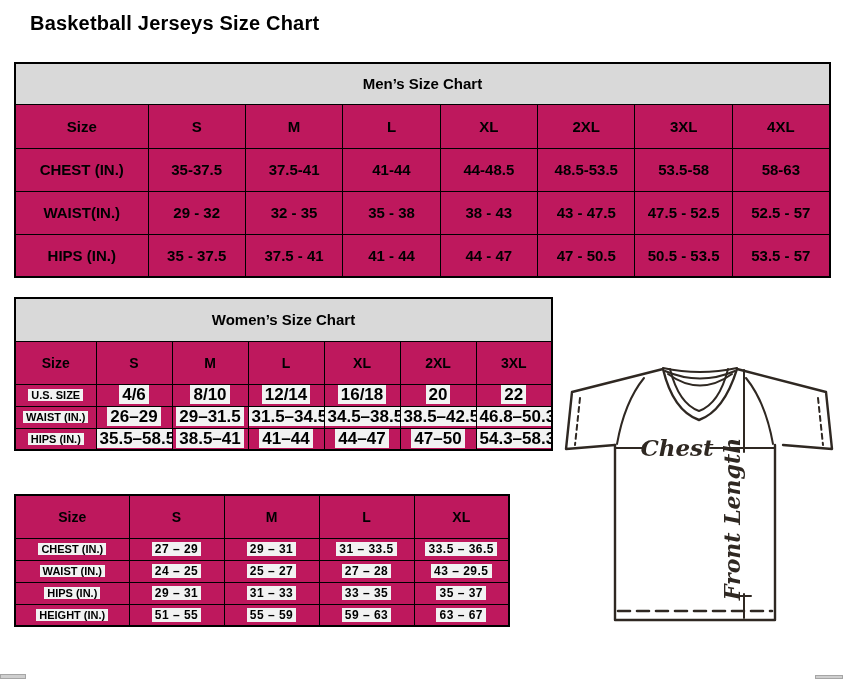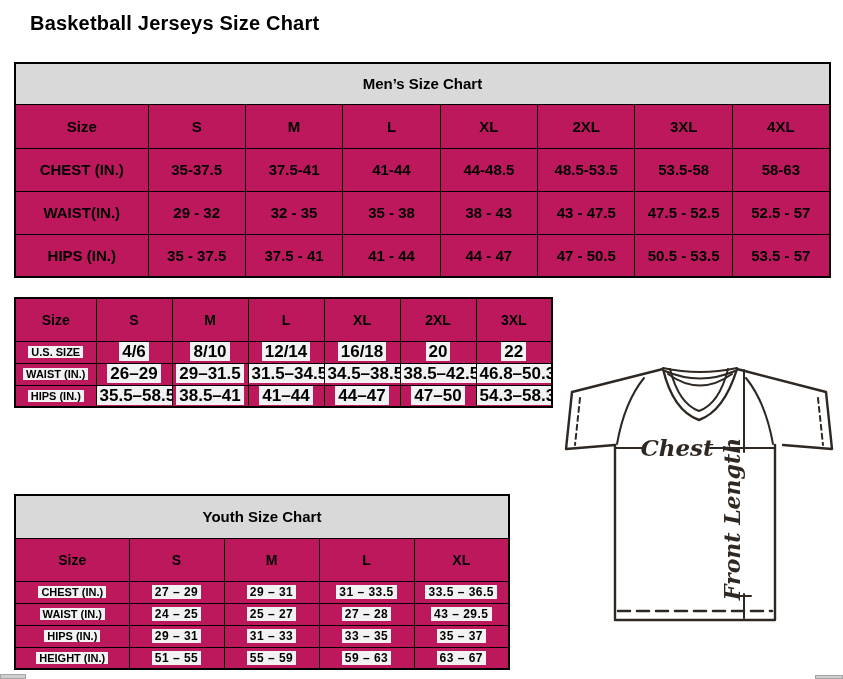--- a/index.html
+++ b/index.html
@@ -117,20 +117,23 @@
     <colgroup>
       <col class="c0">
       <col class="c1">
       <col class="c2">
       <col class="c3">
       <col class="c4">
       <col class="c5">
       <col class="c6">
     </colgroup>
     <tbody>
+      <tr class="bar">
+        <td class="bar-cell" colspan="7">Women’s Size Chart</td>
+      </tr>
       <tr class="head">
         <th>Size</th>
         <th>S</th>
         <th>M</th>
         <th>L</th>
         <th>XL</th>
         <th>2XL</th>
         <th>3XL</th>
       </tr>
       <tr class="datarow">
@@ -164,23 +167,20 @@
   </table>
 <table class="youth">
     <colgroup>
       <col class="c0">
       <col class="c1">
       <col class="c2">
       <col class="c3">
       <col class="c4">
     </colgroup>
     <tbody>
-      <tr class="bar">
-        <td class="bar-cell" colspan="5">Youth Size Chart</td>
-      </tr>
       <tr class="head">
         <th>Size</th>
         <th>S</th>
         <th>M</th>
         <th>L</th>
         <th>XL</th>
       </tr>
       <tr class="datarow">
         <td class="rowlabel"><span class="hl">CHEST (IN.)</span></td>
         <td class="val"><span class="hl">27 – 29</span></td>

